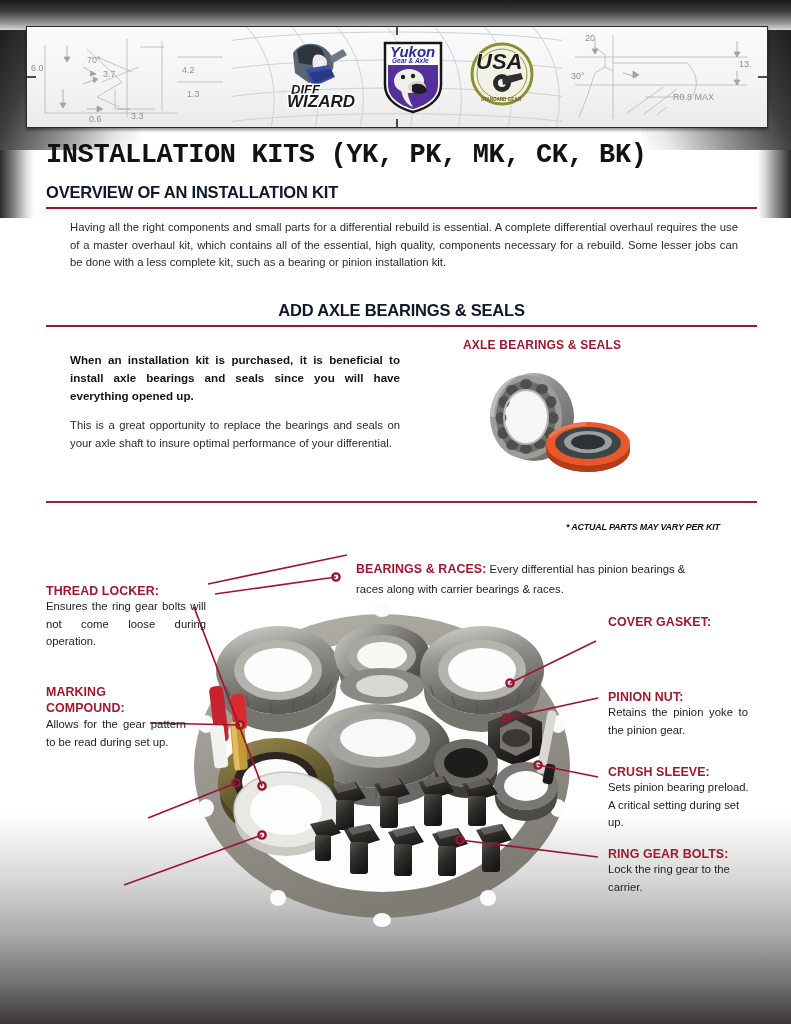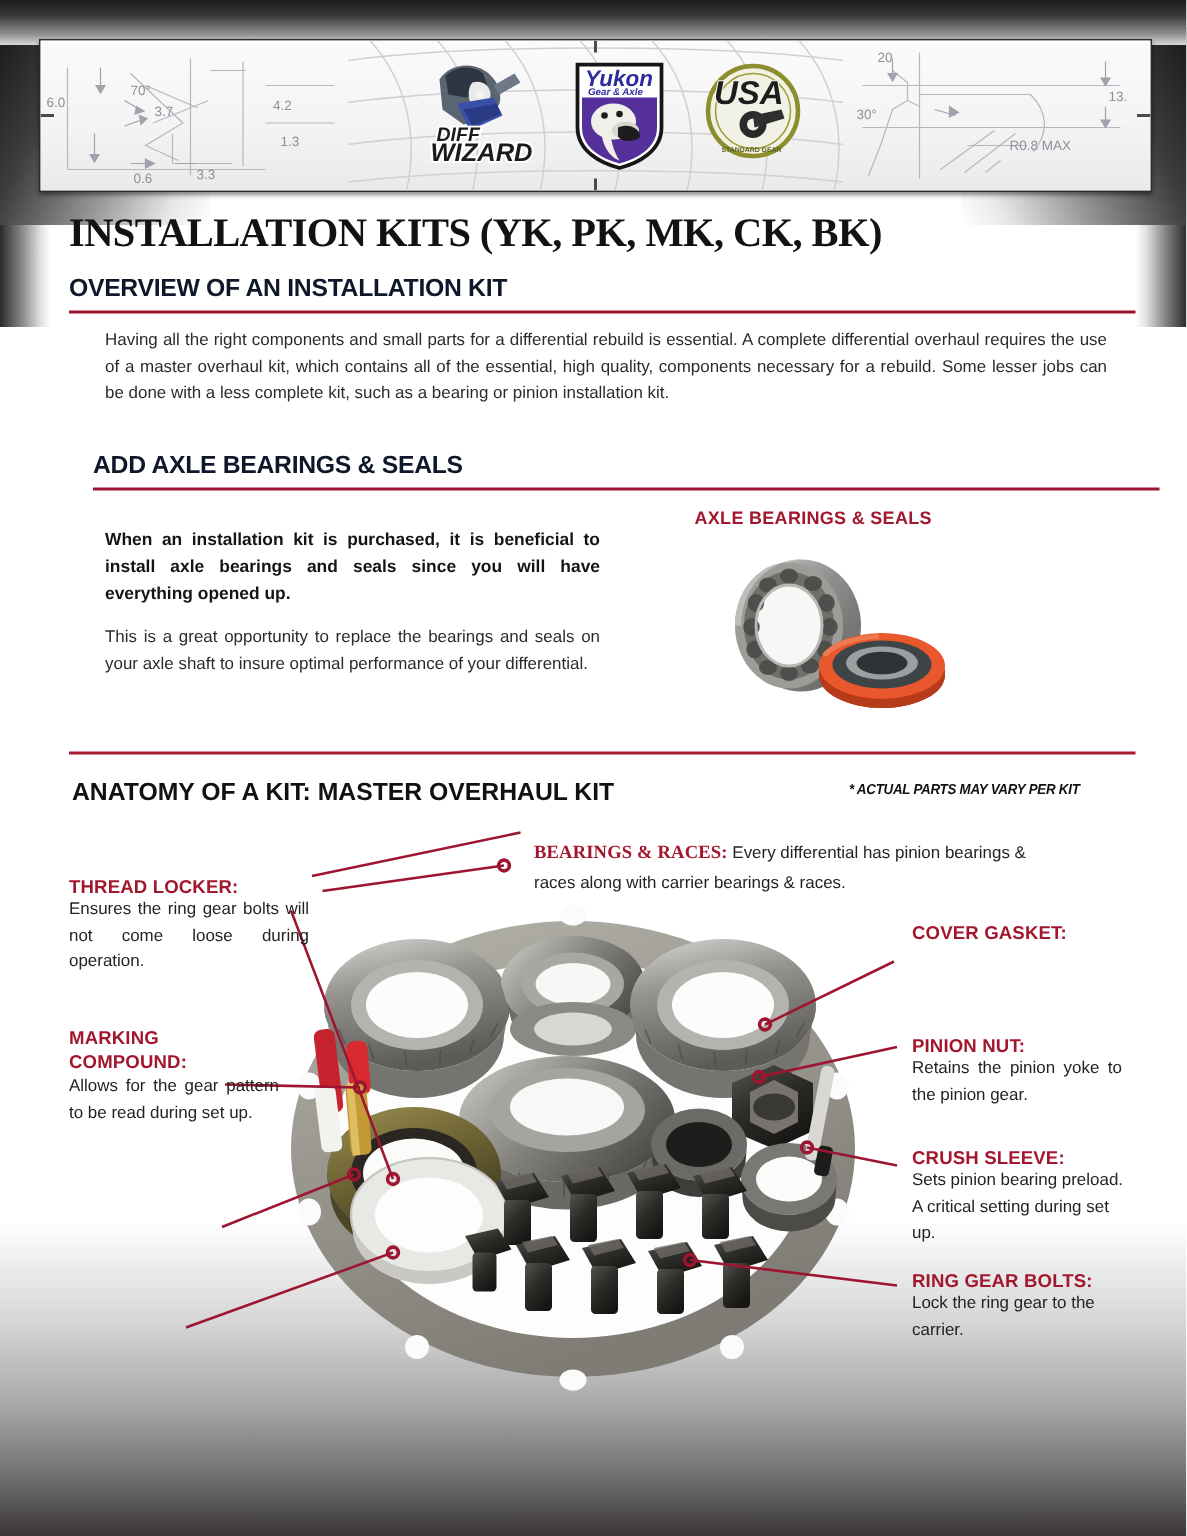--- a/index.html
+++ b/index.html
@@ -36,21 +36,21 @@
   .mesh{position:absolute;left:205px;top:0;width:330px;height:100%;}
   .logo{position:absolute;top:12px;z-index:3;}
   .logo-diff{left:258px;width:74px;height:72px;}
   .logo-yukon{left:352px;width:68px;height:76px;}
   .logo-usa{left:442px;width:66px;height:70px;}
   .banner-tick{position:absolute;background:#4a4a4a;z-index:9;}
 
   
   .page-title{position:absolute;left:46px;top:140px;z-index:9;
     font-size:27px;font-weight:bold;color:#121212;letter-spacing:-.4px;
-    font-family:Liberation Serif, serif;white-space:nowrap;}
+    font-family:Liberation Mono, monospace;white-space:nowrap;}
   .section{position:absolute;z-index:9;}
   .sec-head{font-size:16.5px;font-weight:bold;color:#0f172a;letter-spacing:-.2px;
     font-family:"Liberation Sans",sans-serif;white-space:nowrap;}
   .rule{height:2px;background:#9d1530;margin-top:5px;}
   .body-txt{font-size:11.3px;color:#2b2b2b;line-height:17.5px;text-align:justify;
     font-family:"Liberation Sans",sans-serif;}
   .body-bold{font-size:11.6px;color:#141414;line-height:18px;font-weight:bold;text-align:justify;}
 
   
   .axle-title{position:absolute;left:463px;top:338px;z-index:9;color:#a3172e;
@@ -64,21 +64,21 @@
   .anat-note{position:absolute;left:566px;top:521px;z-index:9;font-size:9.6px;font-weight:bold;
     font-style:italic;color:#111;letter-spacing:-.2px;transform:scaleX(.93);transform-origin:left center;
     font-family:"Liberation Sans",sans-serif;white-space:nowrap;}
 
   
   .callout{position:absolute;z-index:12;font-family:"Liberation Sans",sans-serif;}
   .co-title{color:#a3172e;font-weight:bold;font-size:12.4px;letter-spacing:.1px;}
   .co-body{color:#232323;font-size:11.3px;line-height:17.5px;}
   .co-left .co-body{text-align:justify;}
   .co-inline .co-body{display:inline;}
-  .co-inline .co-title{display:inline;font-family:Liberation Serif, serif;}
+  .co-inline .co-title{display:inline;}
 
   
   .kit{position:absolute;left:170px;top:598px;width:420px;height:330px;z-index:10;}
   .leaders{position:absolute;left:0;top:540px;width:791px;height:400px;z-index:11;pointer-events:none;}
 </style>
 </head>
 <body>
 
 <div id="page">
 
@@ -221,21 +221,21 @@
   </div>
 
   <div class="page-title">INSTALLATION KITS (YK, PK, MK, CK, BK)</div>
 
   <div class="section" style="left:46px;top:183px;width:711px;">
     <div class="sec-head">OVERVIEW OF AN INSTALLATION KIT</div>
     <div class="rule"></div>
   </div>
   <div class="body-txt" style="position:absolute;left:70px;top:219px;width:668px;z-index:9;">Having all the right components and small parts for a differential rebuild is essential. A complete differential overhaul requires the use of a master overhaul kit, which contains all of the essential, high quality, components necessary for a rebuild. Some lesser jobs can be done with a less complete kit, such as a bearing or pinion installation kit.</div>
 
-  <div class="section" style="left:62px;top:301px;width:711px;">
+  <div class="section" style="left:46px;top:301px;width:711px;text-align:center;">
     <div class="sec-head">ADD AXLE BEARINGS &amp; SEALS</div>
     <div class="rule"></div>
   </div>
   <div class="body-bold" style="position:absolute;left:70px;top:351px;width:330px;z-index:9;">When an installation kit is purchased, it is beneficial to install axle bearings and seals since you will have everything opened up.</div>
   <div class="body-txt" style="position:absolute;left:70px;top:417px;width:330px;z-index:9;">This is a great opportunity to replace the bearings and seals on your axle shaft to insure optimal performance of your differential.</div>
 
   <div class="axle-title">AXLE BEARINGS &amp; SEALS</div>
 
   <svg class="axle-img" viewBox="0 0 170 105">
     <defs>
@@ -283,21 +283,20 @@
       <ellipse cx="42" cy="24" rx="42" ry="22" fill="#e9572c"></ellipse>
       <ellipse cx="42" cy="23" rx="33" ry="16" fill="#3e4547"></ellipse>
       <ellipse cx="42" cy="22" rx="24" ry="11" fill="#9aa0a0"></ellipse>
       <ellipse cx="42" cy="22" rx="17" ry="7.5" fill="#2d3234"></ellipse>
       <path d="M0 24 A42 22 0 0 0 84 24 L84 30 A42 22 0 0 1 0 30z" fill="#b63b18"></path>
       <path d="M2 16 A42 22 0 0 1 40 3 L40 6 A40 20 0 0 0 5 18z" fill="#f08a60" opacity=".7"></path>
     </g>
   </svg>
 
   <div class="anat-rule"></div>
-  <div class="anat-head">ANATOMY OF A KIT: MASTER OVERHAUL KIT</div>
   <div class="anat-note">* ACTUAL PARTS MAY VARY PER KIT</div>
 
   <svg class="kit" viewBox="0 0 420 330">
     <defs>
       <linearGradient id="gask" x1="0" y1="0" x2="0.4" y2="1">
         <stop offset="0%" stop-color="#b6b5ad"></stop>
           <stop offset="50%" stop-color="#98968d"></stop>
         <stop offset="100%" stop-color="#7e7c74"></stop>
       </linearGradient>
       <linearGradient id="br1" x1="0" y1="0" x2="0.3" y2="1">

